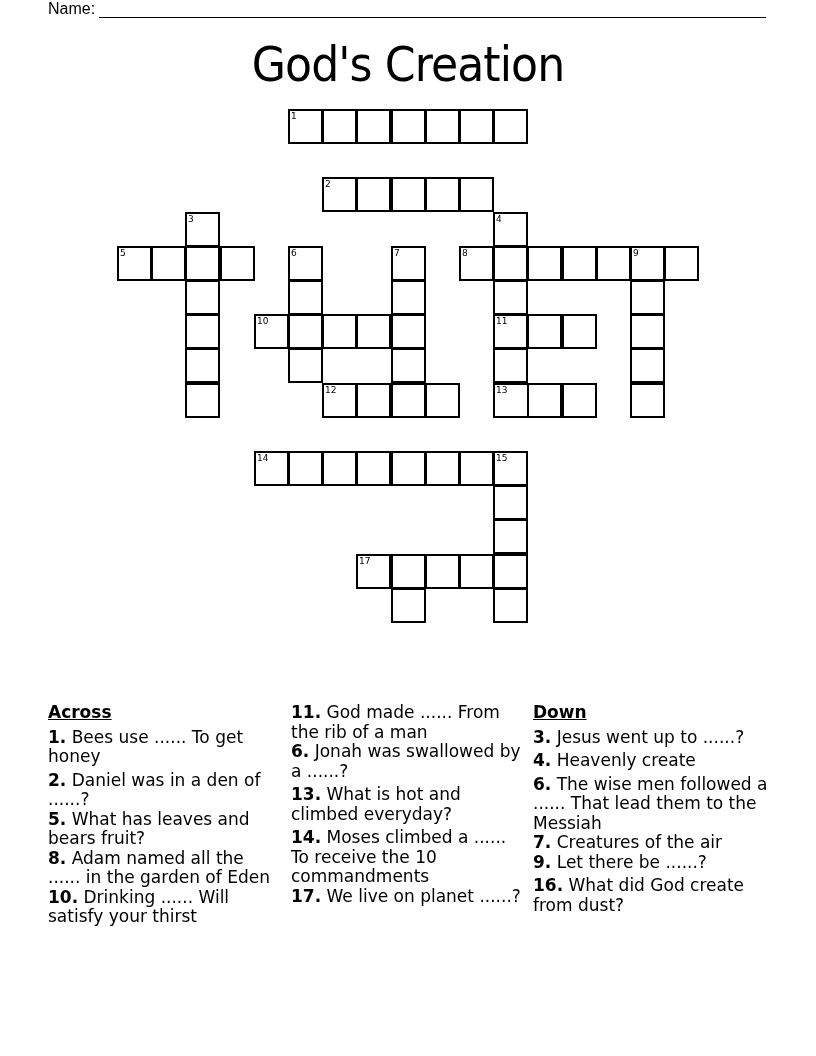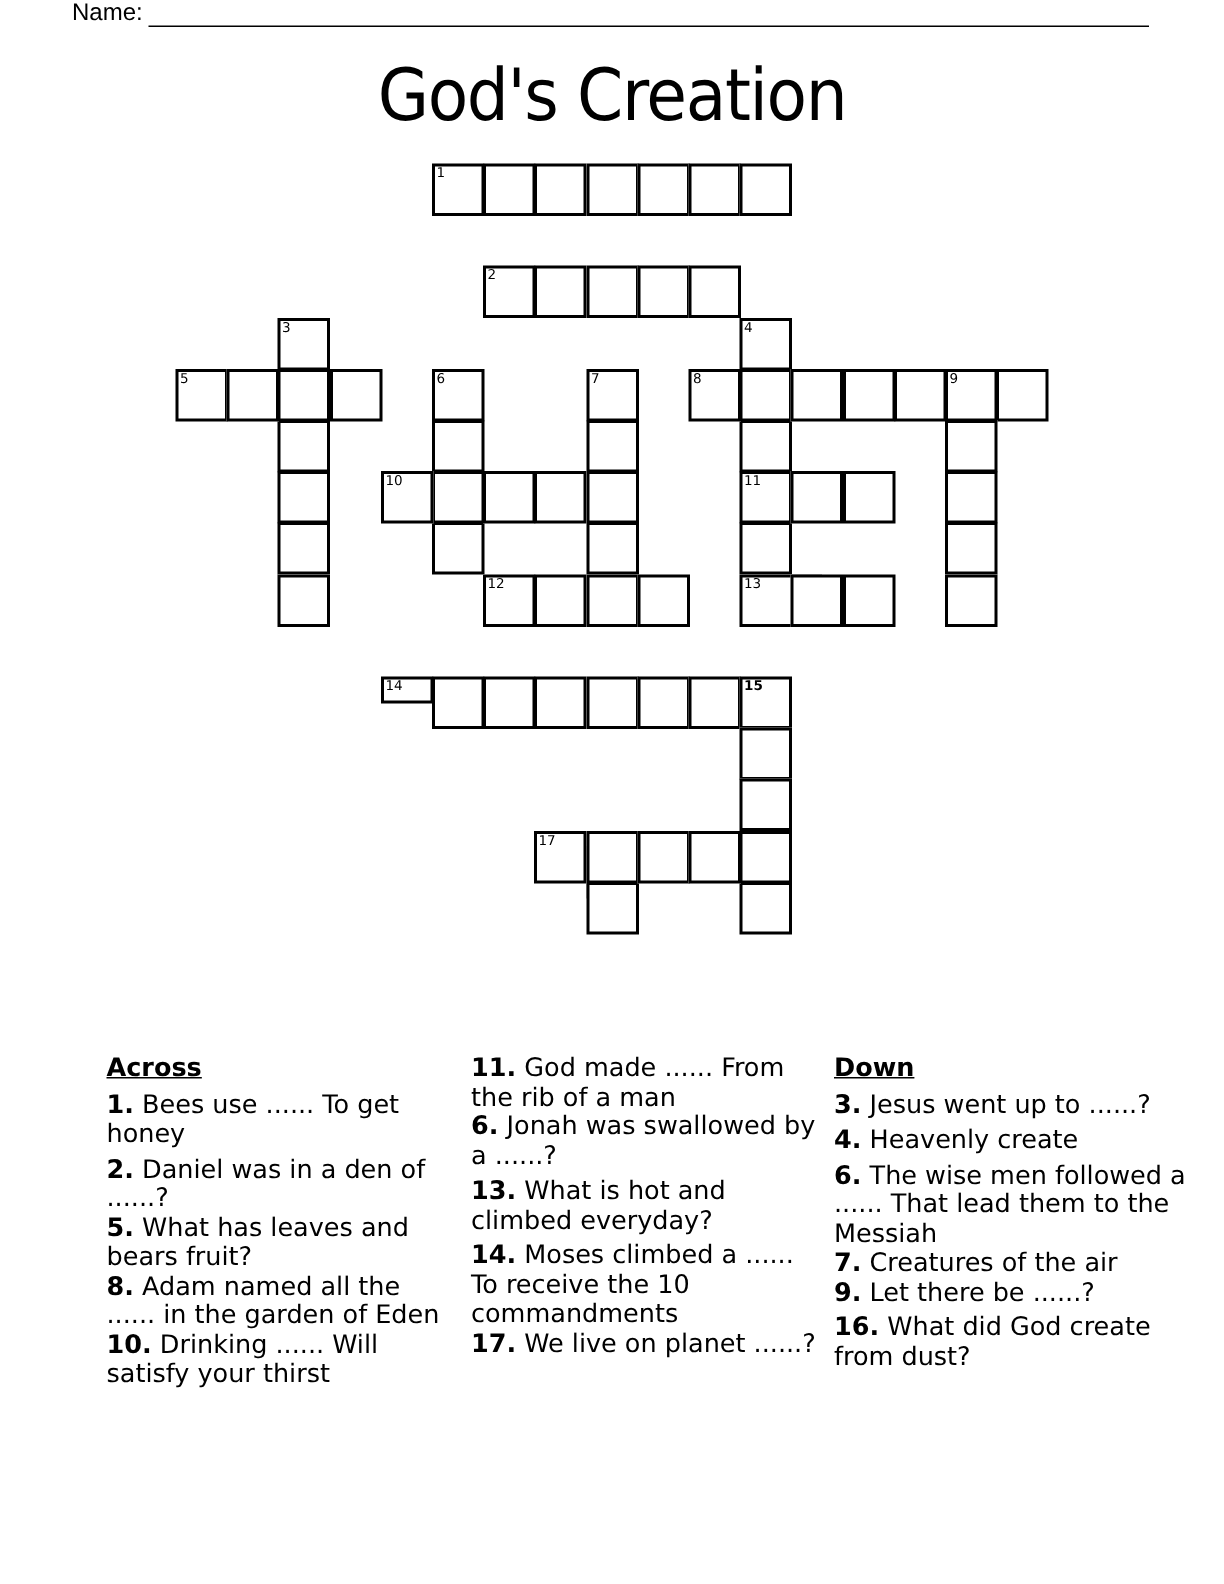--- a/index.html
+++ b/index.html
@@ -3,21 +3,21 @@
 <meta charset="utf-8">
 <style>
   html, body { margin:0; padding:0; background:#fff; }
   body { width:816px; height:1056px; position:relative; overflow:hidden; font-family:"DejaVu Sans", sans-serif; color:#000; }
   .name-line { position:absolute; left:48px; top:0px; font-family:"Liberation Sans", sans-serif; font-size:16px; line-height:18px; }
   .name-line .rule { display:inline-block; width:667px; border-bottom:1px solid #000; height:14px; vertical-align:bottom; margin-left:4px; }
   .title { position:absolute; left:0; width:816px; top:32px; text-align:center; font-family:"DejaVu Sans", sans-serif; font-size:48px; line-height:64px; letter-spacing:-1px; transform:scaleX(0.92); }
   #grid { position:absolute; left:0; top:0; width:816px; height:680px; }
   .cell { position:absolute; width:34px; height:34px; box-sizing:border-box; border:2px solid #000; background:#fff; margin-left:-1px; margin-top:-1px; }
   .cell .num { position:absolute; left:1px; top:0px; font-size:9px; line-height:10px; font-family:"DejaVu Sans", sans-serif; }
-  .clues { position:absolute; top:703px; font-size:17px; line-height:19.5px;margin-left:23px; }
+  .clues { position:absolute; top:703px; font-size:17px; line-height:19.5px; }
   .clues .hdr { font-weight:bold; text-decoration:underline; margin-bottom:5px; }
   .clues .clue { margin-bottom:0px; }
   .clues .clue b { font-weight:bold; }
   .col-a { left:48px; width:232px; }
   .col-b { left:291px; width:232px; top:703px; }
   .col-c { left:533px; width:240px; }
   .sp { height:4px; }
 </style>
 </head>
 <body>
@@ -104,30 +104,30 @@
     <div class="cell" style="left: 357px; top: 315px; width: 35px; height: 35px;"></div>
     <div class="cell" style="left: 528px; top: 315px; width: 35px; height: 35px;"></div>
     <div class="cell" style="left: 563px; top: 315px; width: 35px; height: 35px;"></div>
     <div class="cell" style="left: 323px; top: 384px; width: 35px; height: 35px;">
       <span class="num">12</span>
     </div>
     <div class="cell" style="left: 357px; top: 384px; width: 35px; height: 35px;"></div>
     <div class="cell" style="left: 426px; top: 384px; width: 35px; height: 35px;"></div>
     <div class="cell" style="left: 528px; top: 384px; width: 35px; height: 35px;"></div>
     <div class="cell" style="left: 563px; top: 384px; width: 35px; height: 35px;"></div>
-    <div class="cell" style="left: 255px; top: 452px; width: 35px; height: 18px;">
+    <div class="cell" style="left: 255px; top: 452px; width: 35px; height: 35px;">
       <span class="num">14</span>
     </div>
     <div class="cell" style="left: 289px; top: 452px; width: 35px; height: 35px;"></div>
     <div class="cell" style="left: 323px; top: 452px; width: 35px; height: 35px;"></div>
     <div class="cell" style="left: 357px; top: 452px; width: 35px; height: 35px;"></div>
     <div class="cell" style="left: 392px; top: 452px; width: 35px; height: 35px;"></div>
     <div class="cell" style="left: 426px; top: 452px; width: 35px; height: 35px;"></div>
     <div class="cell" style="left: 460px; top: 452px; width: 35px; height: 35px;"></div>
-    <div class="cell" style="left: 494px; top: 452px; width: 35px; height: 35px; font-weight: bold;">
+    <div class="cell" style="left: 494px; top: 452px; width: 35px; height: 35px;">
       <span class="num">15</span>
     </div>
     <div class="cell" style="left: 494px; top: 486px; width: 35px; height: 35px;"></div>
     <div class="cell" style="left: 494px; top: 520px; width: 35px; height: 35px;"></div>
     <div class="cell" style="left: 494px; top: 555px; width: 35px; height: 35px;"></div>
     <div class="cell" style="left: 494px; top: 589px; width: 35px; height: 35px;"></div>
     <div class="cell" style="left: 392px; top: 520px; width: 35px; height: 35px; margin-top: 44px;">
       <span class="num">16</span>
     </div>
     <div class="cell" style="left: 392px; top: 555px; width: 35px; height: 35px;"></div>

